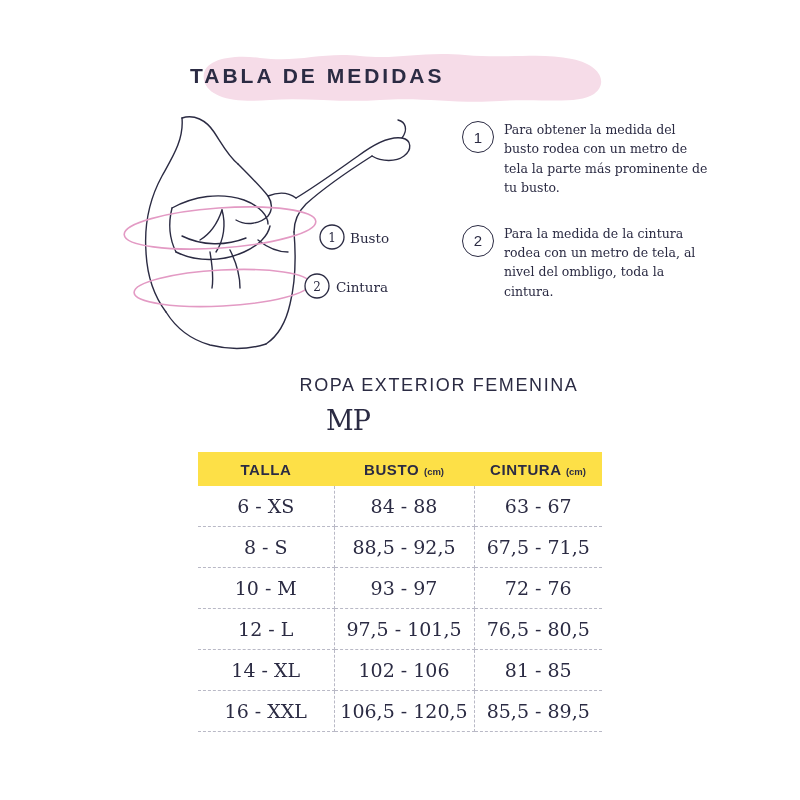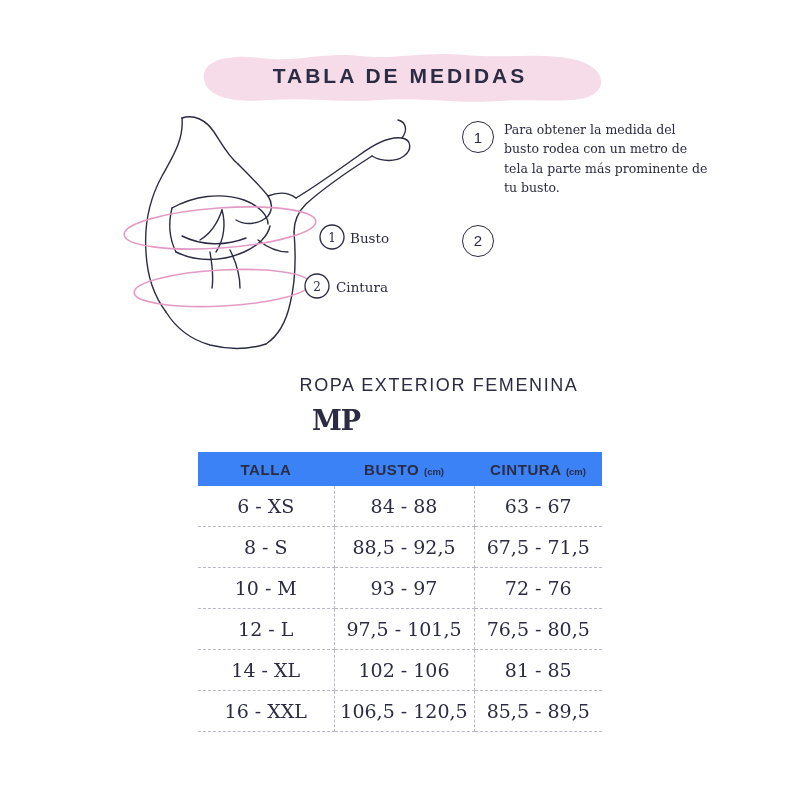--- a/index.html
+++ b/index.html
@@ -31,21 +31,20 @@
     display: flex;
     align-items: center;
     justify-content: center;
   }
   .title-blob {
     position: relative;
     width: 420px;
     height: 52px;
     display: flex;
     align-items: center;
-    justify-content: center;
   }
   .title-blob svg {
     position: absolute;
     left: 0;
     top: 0;
   }
   .title-text {
     position: relative;
     z-index: 2;
     font-size: 21px;
@@ -109,23 +108,24 @@
     padding-left: 39px;
   }
   .brand {
     position: absolute;
     left: 0;
     top: 405px;
     width: 672px;
     text-align: center;
     font-family: "DejaVu Serif", serif;
     font-size: 27px;
-    font-weight: 700;
+    font-weight: 400;
     letter-spacing: -1px;
     color: #2b2b43;
+    padding-left: 12px;
   }
 
   
   .table-wrap {
     position: absolute;
     left: 198px;
     top: 452px;
     width: 404px;
   }
   table.sizes {
@@ -135,21 +135,21 @@
   }
   table.sizes th, table.sizes td {
     text-align: center;
     font-size: 15.5px;
     color: #2b2b43;
     padding: 0;
     height: 40px;
     vertical-align: middle;
   }
   table.sizes thead th {
-    background: #3b82f6;
+    background: #fde047;
     font-size: 15px;
     font-weight: 700;
     letter-spacing: 0.6px;
     height: 34px;
     border: none;
   }
   table.sizes thead th .unit {
     font-size: 9.5px;
     font-weight: 700;
     letter-spacing: 0;
@@ -239,20 +239,21 @@
     <span class="label-cintura" style="left:226px; top:179px;">Cintura</span>
   </div>
 
   <div class="steps">
     <div class="step">
       <div class="step-badge">1</div>
       <div class="step-text">Para obtener la medida del busto rodea con un metro de tela la parte más prominente de tu busto.</div>
     </div>
     <div class="step">
       <div class="step-badge">2</div>
+      <div class="step-text">Para la medida de la cintura rodea con un metro de tela, al nivel del ombligo, toda la cintura.</div>
     </div>
   </div>
 
   <div class="section-title">ROPA EXTERIOR FEMENINA</div>
   <div class="brand">MP</div>
 
   <div class="table-wrap">
     <table class="sizes">
       <colgroup>
         <col class="col0">

